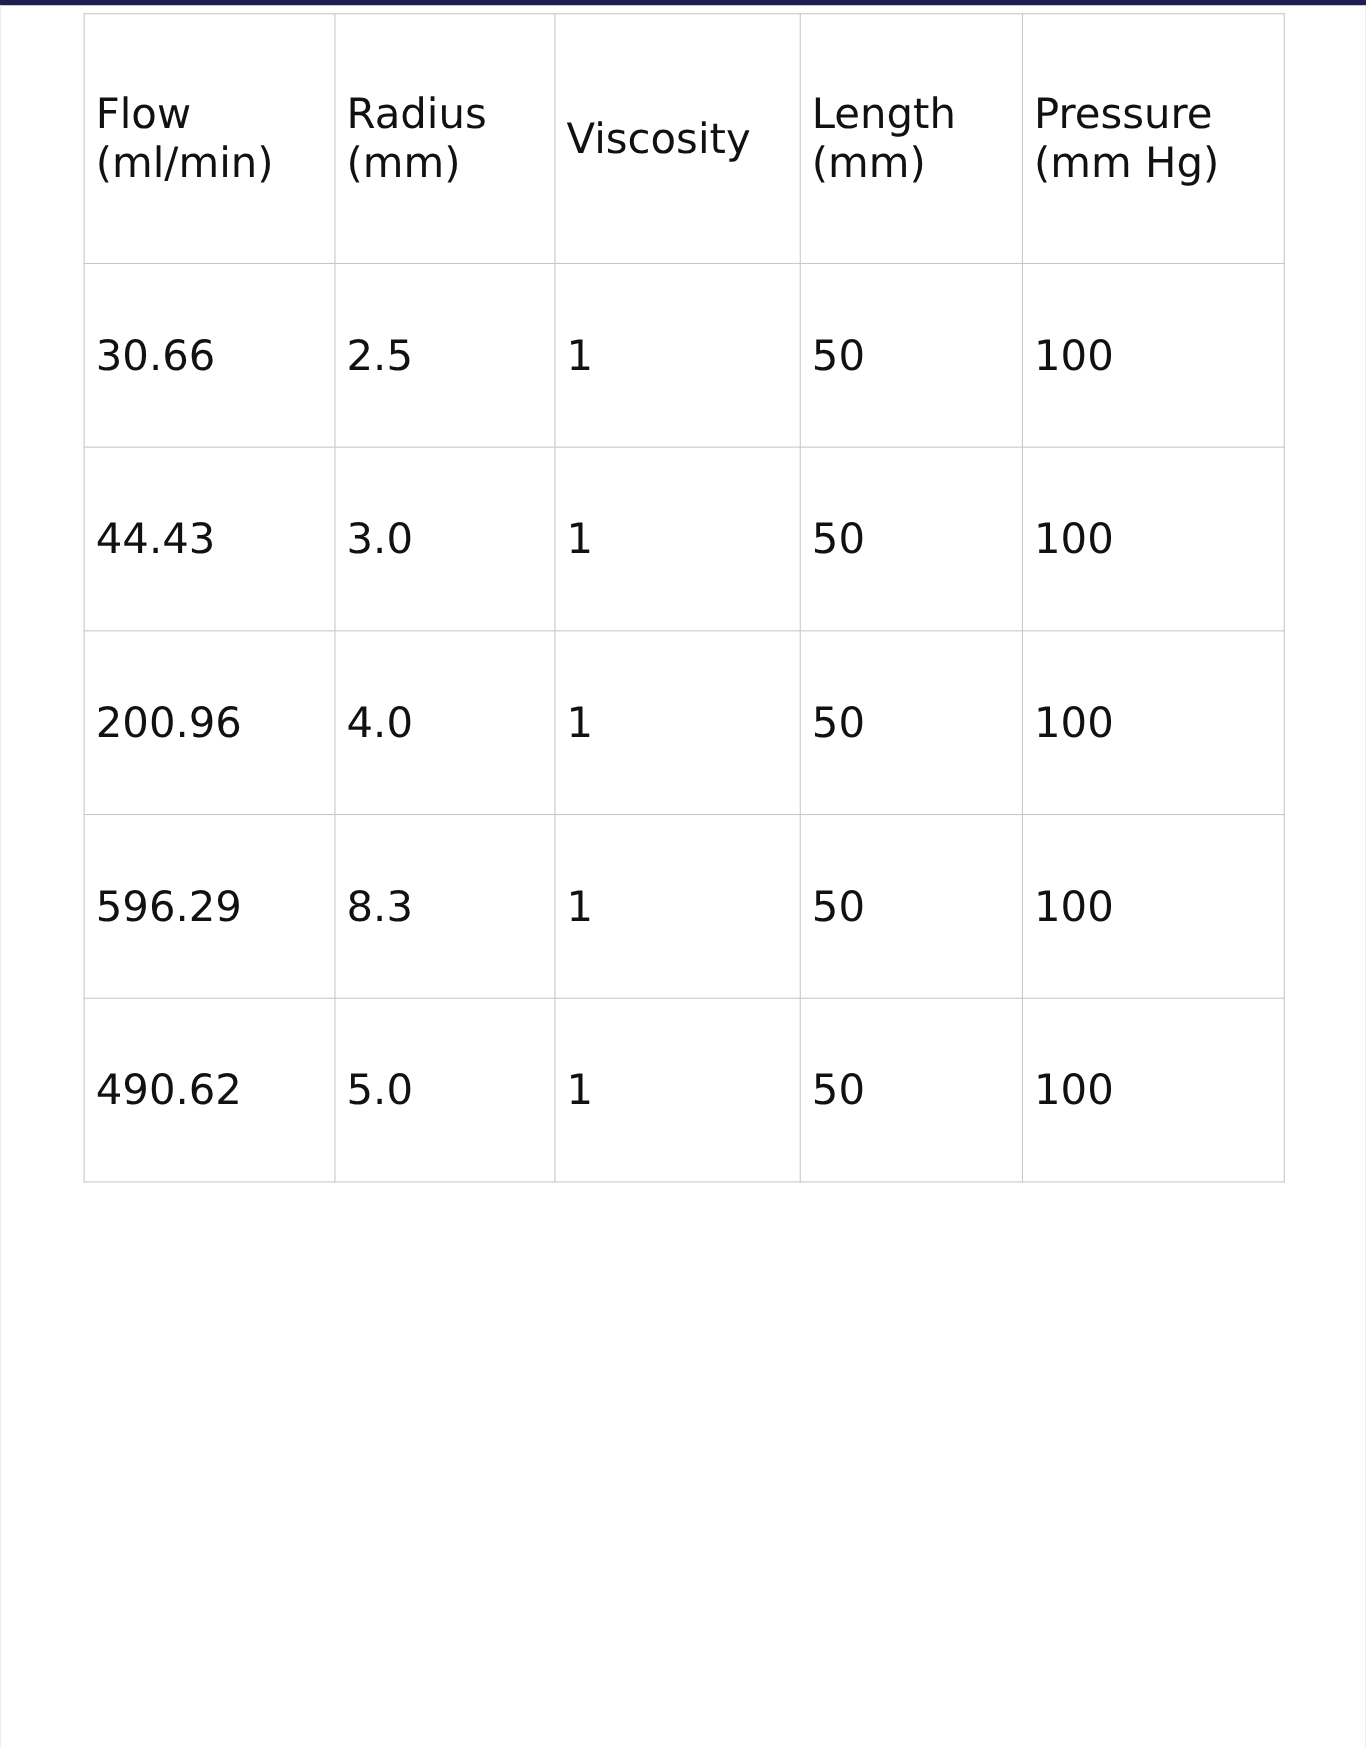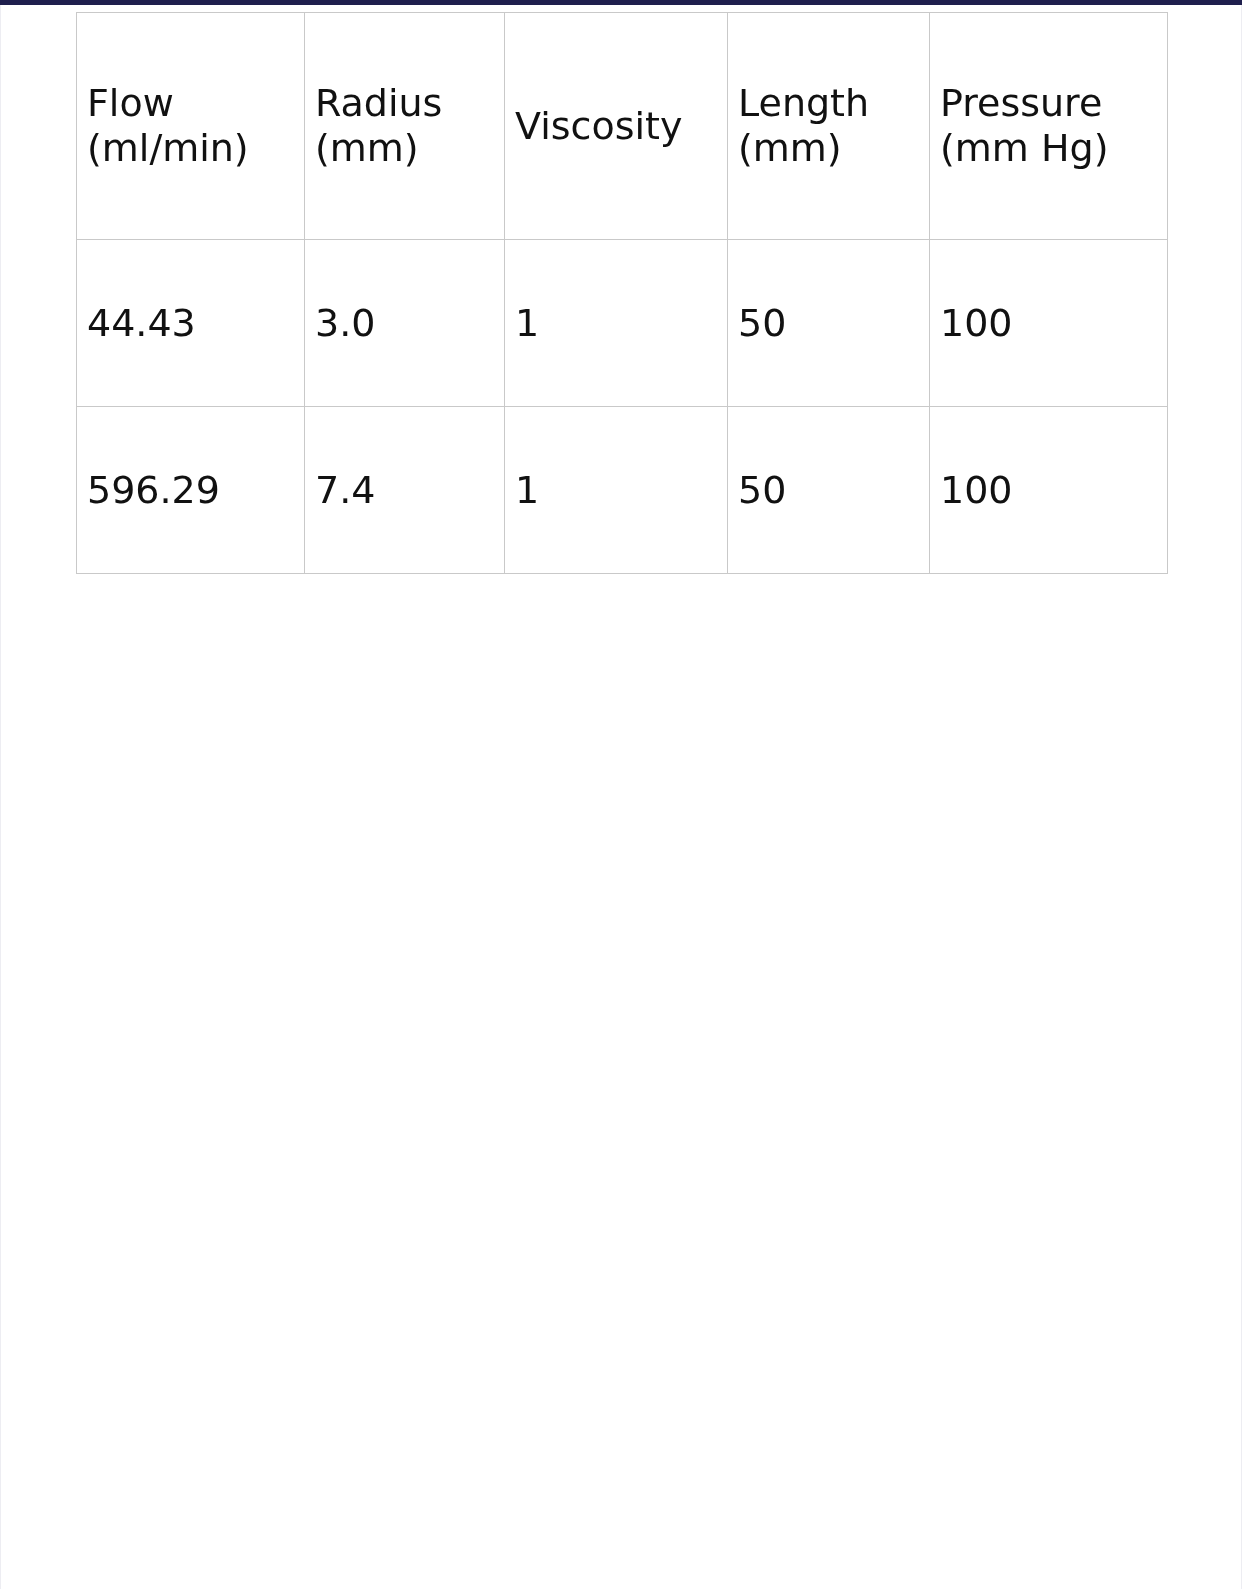--- a/index.html
+++ b/index.html
@@ -118,29 +118,50 @@
             <span class="hdr-line">(mm)</span>
           </th>
           <th>
             <span class="hdr-line">Pressure</span>
             <span class="hdr-line">(mm Hg)</span>
           </th>
         </tr>
       </thead>
       <tbody>
         <tr>
+          <td>30.66</td>
+          <td>2.5</td>
+          <td>1</td>
+          <td>50</td>
+          <td>100</td>
+        </tr>
+        <tr>
           <td>44.43</td>
           <td>3.0</td>
           <td>1</td>
           <td>50</td>
           <td>100</td>
         </tr>
         <tr>
+          <td>200.96</td>
+          <td>4.0</td>
+          <td>1</td>
+          <td>50</td>
+          <td>100</td>
+        </tr>
+        <tr>
           <td>596.29</td>
-          <td>7.4</td>
+          <td>8.3</td>
+          <td>1</td>
+          <td>50</td>
+          <td>100</td>
+        </tr>
+        <tr>
+          <td>490.62</td>
+          <td>5.0</td>
           <td>1</td>
           <td>50</td>
           <td>100</td>
         </tr>
       </tbody>
     </table>
   </div>
 </div>
 
 </body></html>

